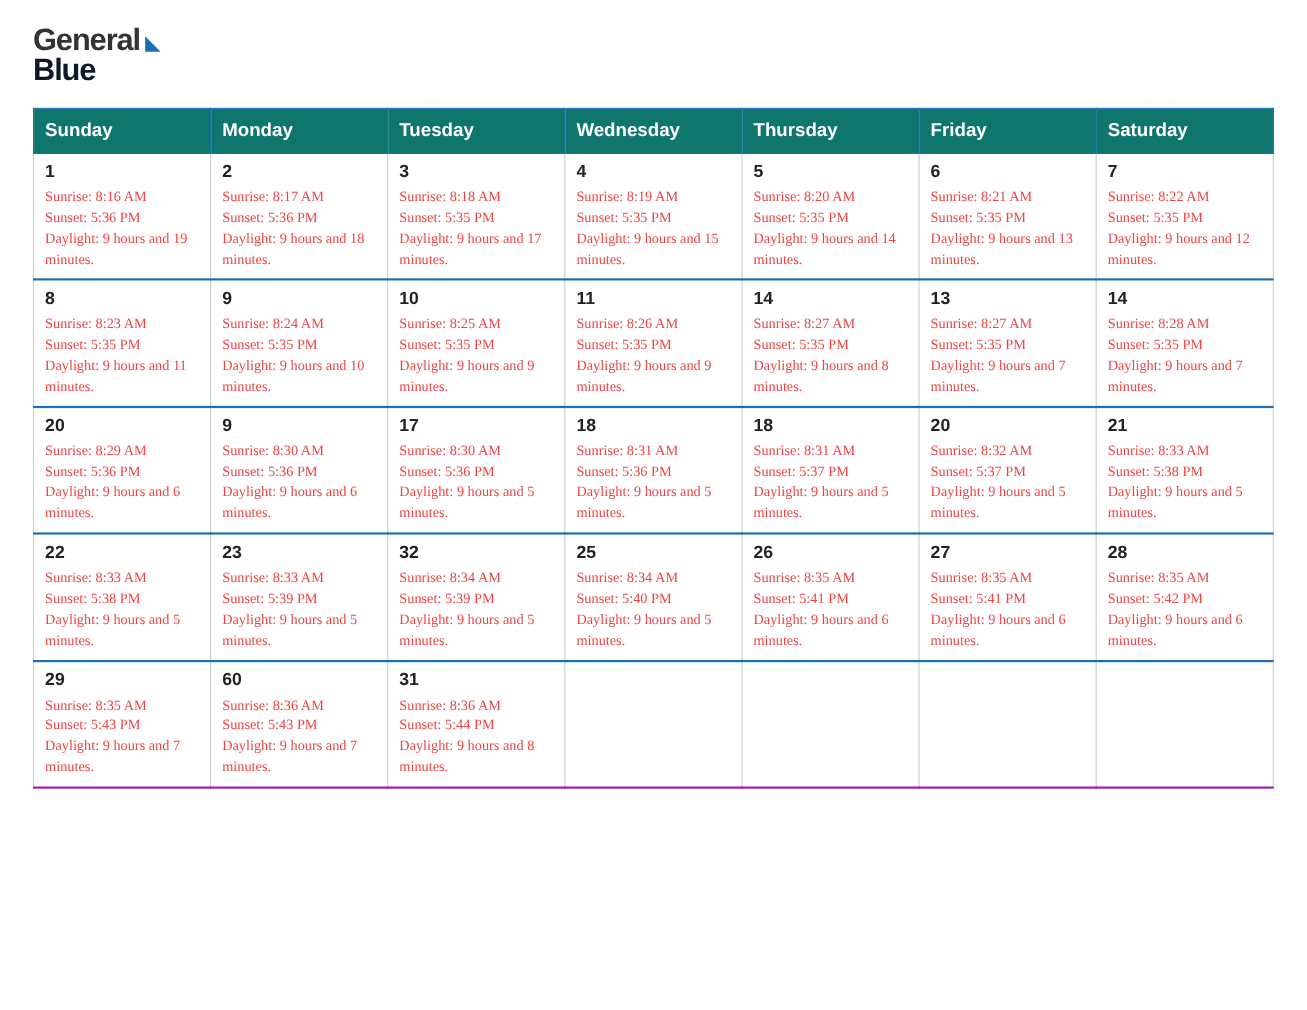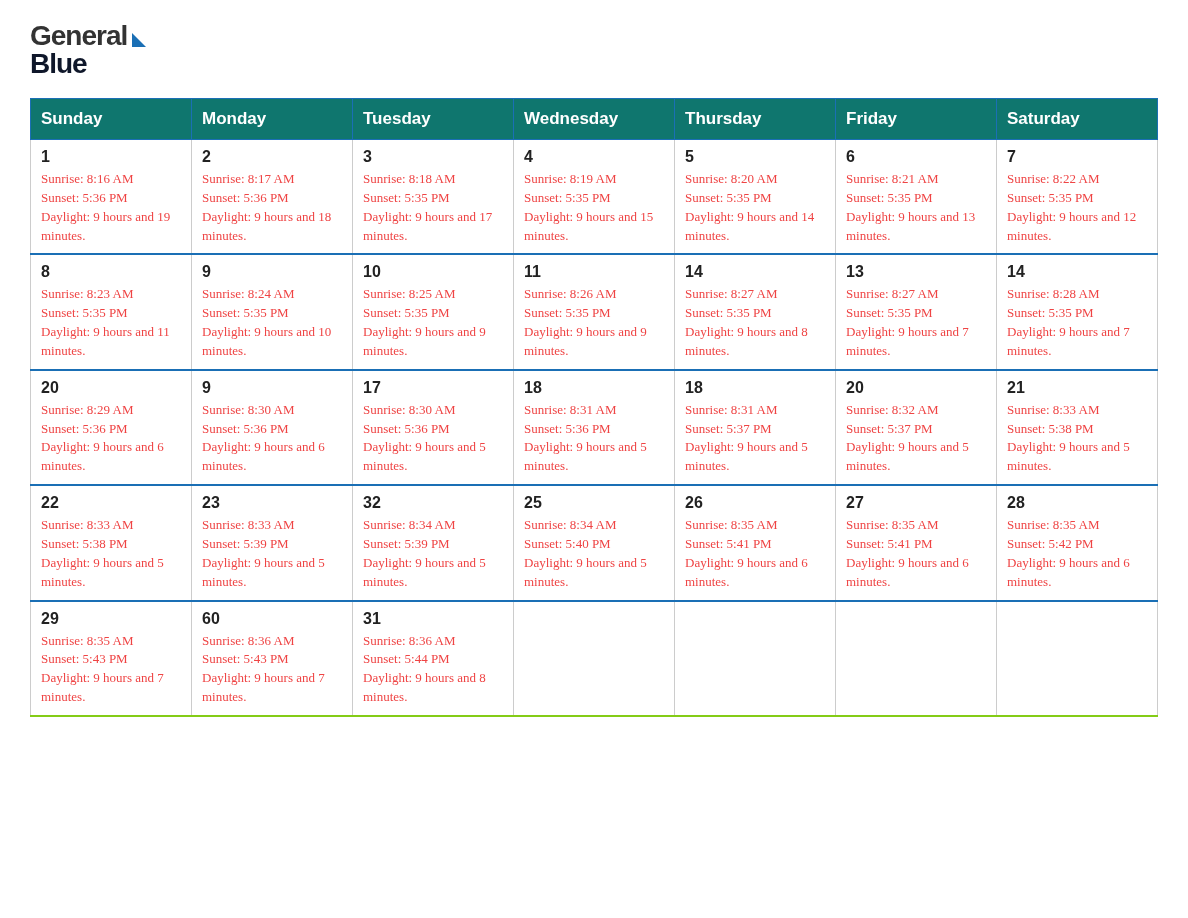--- a/index.html
+++ b/index.html
@@ -98,21 +98,21 @@
     .day-info {
       font-size: 13px;
       line-height: 1.45;
       color: #ef4444;
       font-family: Liberation Serif, serif;
     }
     .empty-cell {
       background: #fff;
     }
     tbody tr:last-child {
-      border-bottom: 2px solid #84cc16;
+      border-bottom: 2px solid #a21caf;
     }
   </style>
 </head>
 <body>
 
 <div class="header-area">
   <div class="logo">
     <div class="logo-top">
       <span class="logo-general">General</span>
       <div class="logo-arrow"></div>

